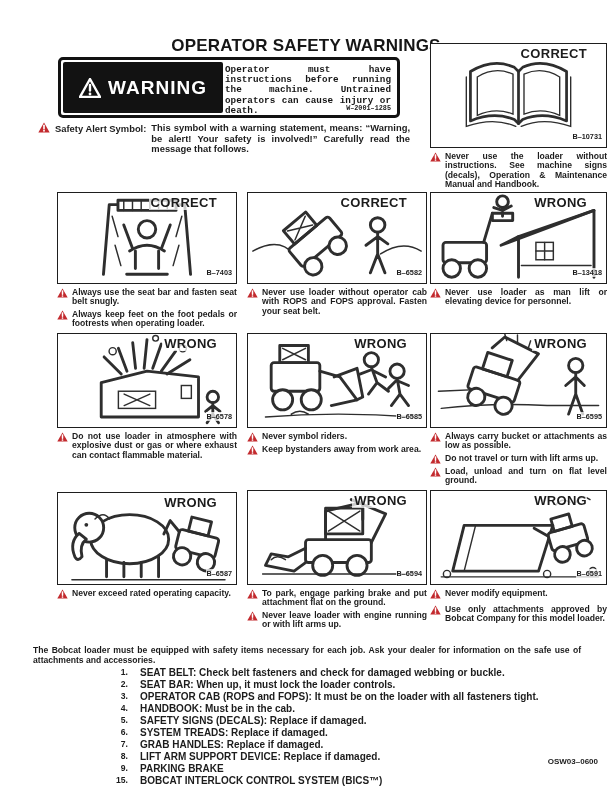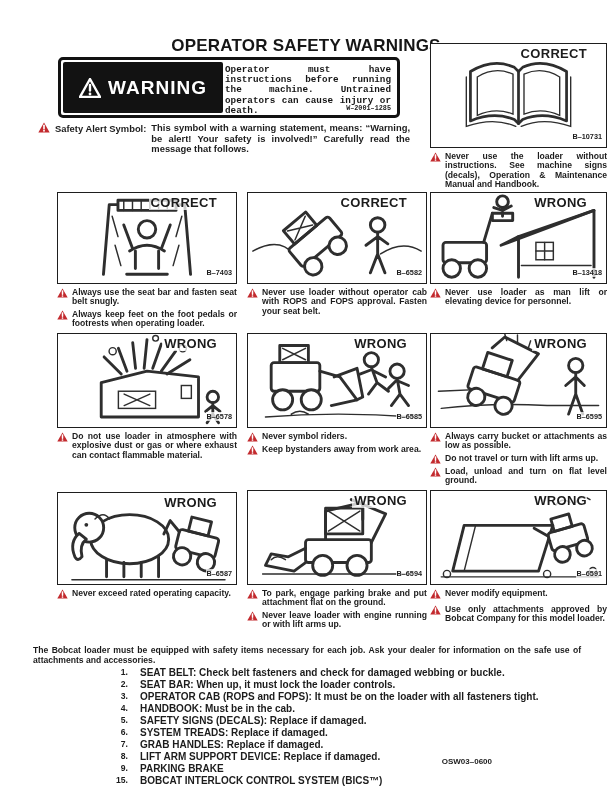--- a/index.html
+++ b/index.html
@@ -57,21 +57,21 @@
   .tri{flex:0 0 11px;width:11px;height:10px;margin-top:0;}
   .warn p{margin:0;font-size:8.6px;line-height:1.1;font-weight:bold;text-align:justify;}
   
   .equip{left:33px;top:646px;width:548px;}
   .equip h2{margin:0 0 2px 0;text-align:center;font-size:12.5px;font-weight:bold;letter-spacing:.2px;}
   .equip .intro{margin:0;font-size:8.6px;line-height:1.15;font-weight:bold;text-align:justify;}
   .eq-list{margin-top:1px;}
   .eq-row{display:flex;line-height:1.2;}
   .eq-num{flex:0 0 95px;text-align:right;font-size:8.6px;font-weight:bold;}
   .eq-text{padding-left:12px;font-size:10px;font-weight:bold;}
-  .footer{left:0;top:757px;width:492px;text-align:right;font-size:8px;font-weight:bold;}
+  .footer{left:0;top:757px;width:598px;text-align:right;font-size:8px;font-weight:bold;}
   svg .ln{fill:none;stroke:#2e2e2e;stroke-width:2;stroke-linecap:round;stroke-linejoin:round;}
   svg .lnf{fill:#fff;stroke:#2e2e2e;stroke-width:2;stroke-linejoin:round;}
   svg .thin{fill:none;stroke:#2e2e2e;stroke-width:1;stroke-linecap:round;}
 </style>
 </head>
 <body>
 
 <svg width="0" height="0" style="position:absolute" aria-hidden="true">
   <defs>
     <g id="tri-sym">

